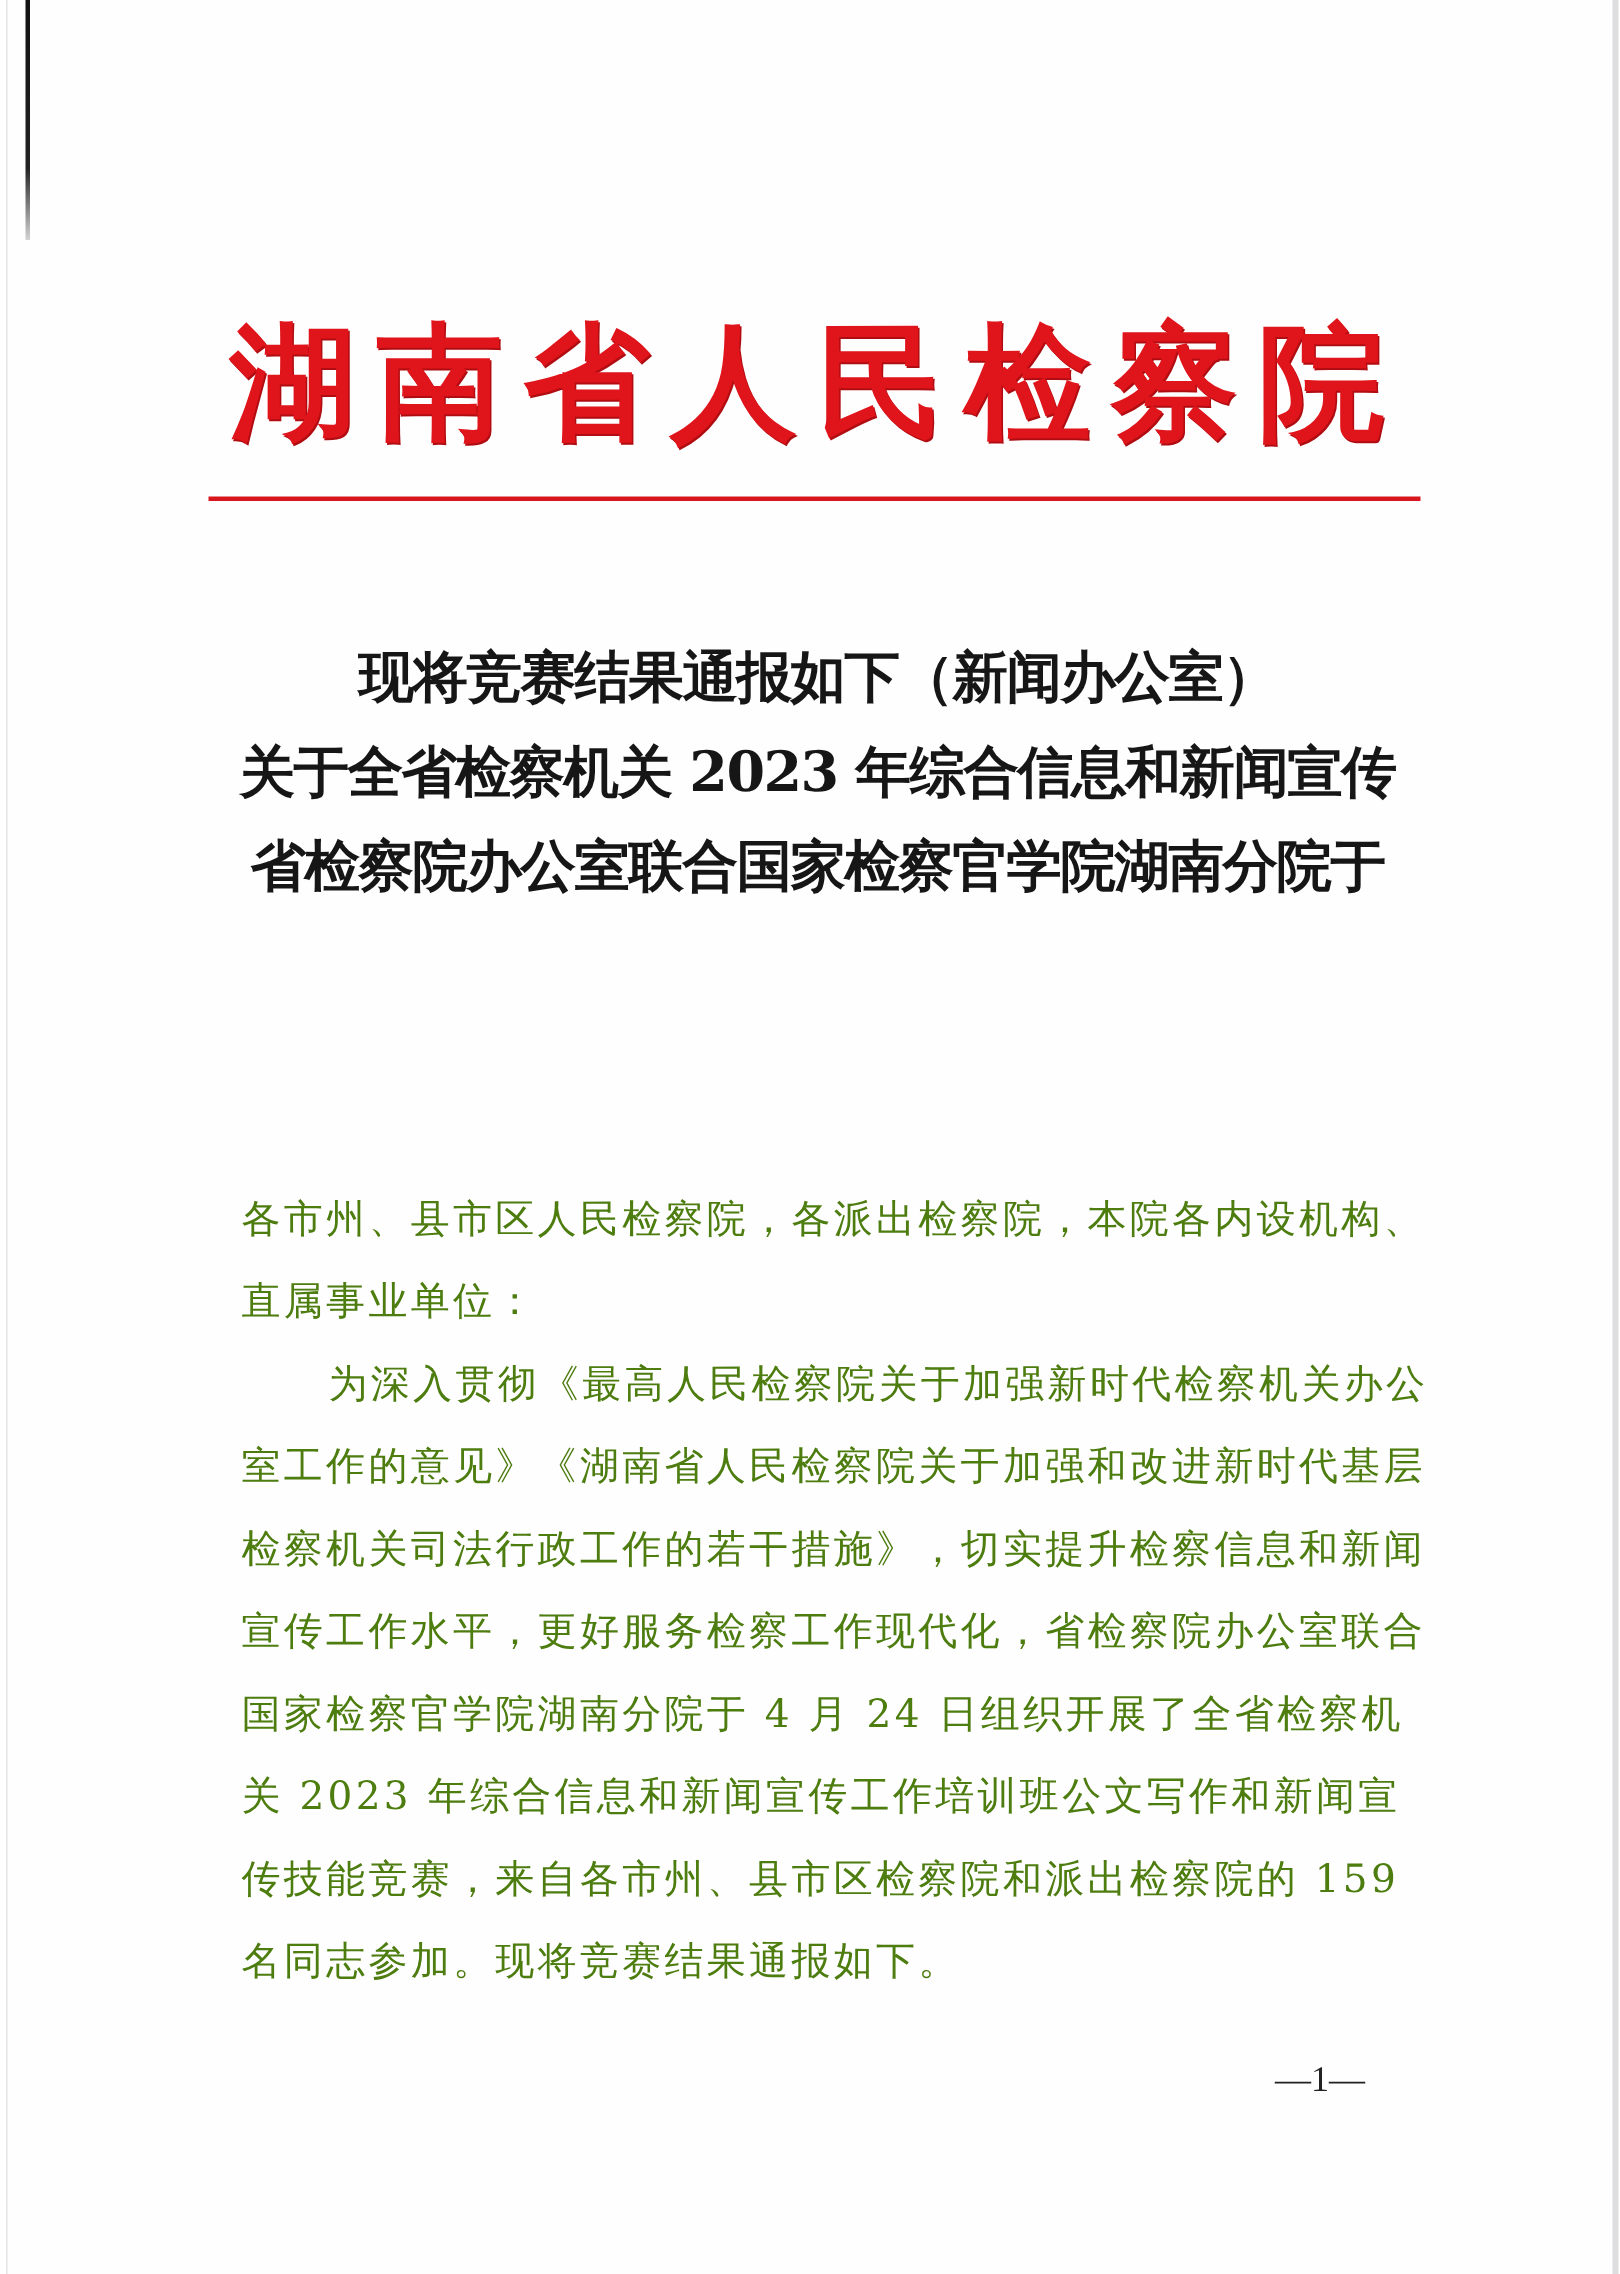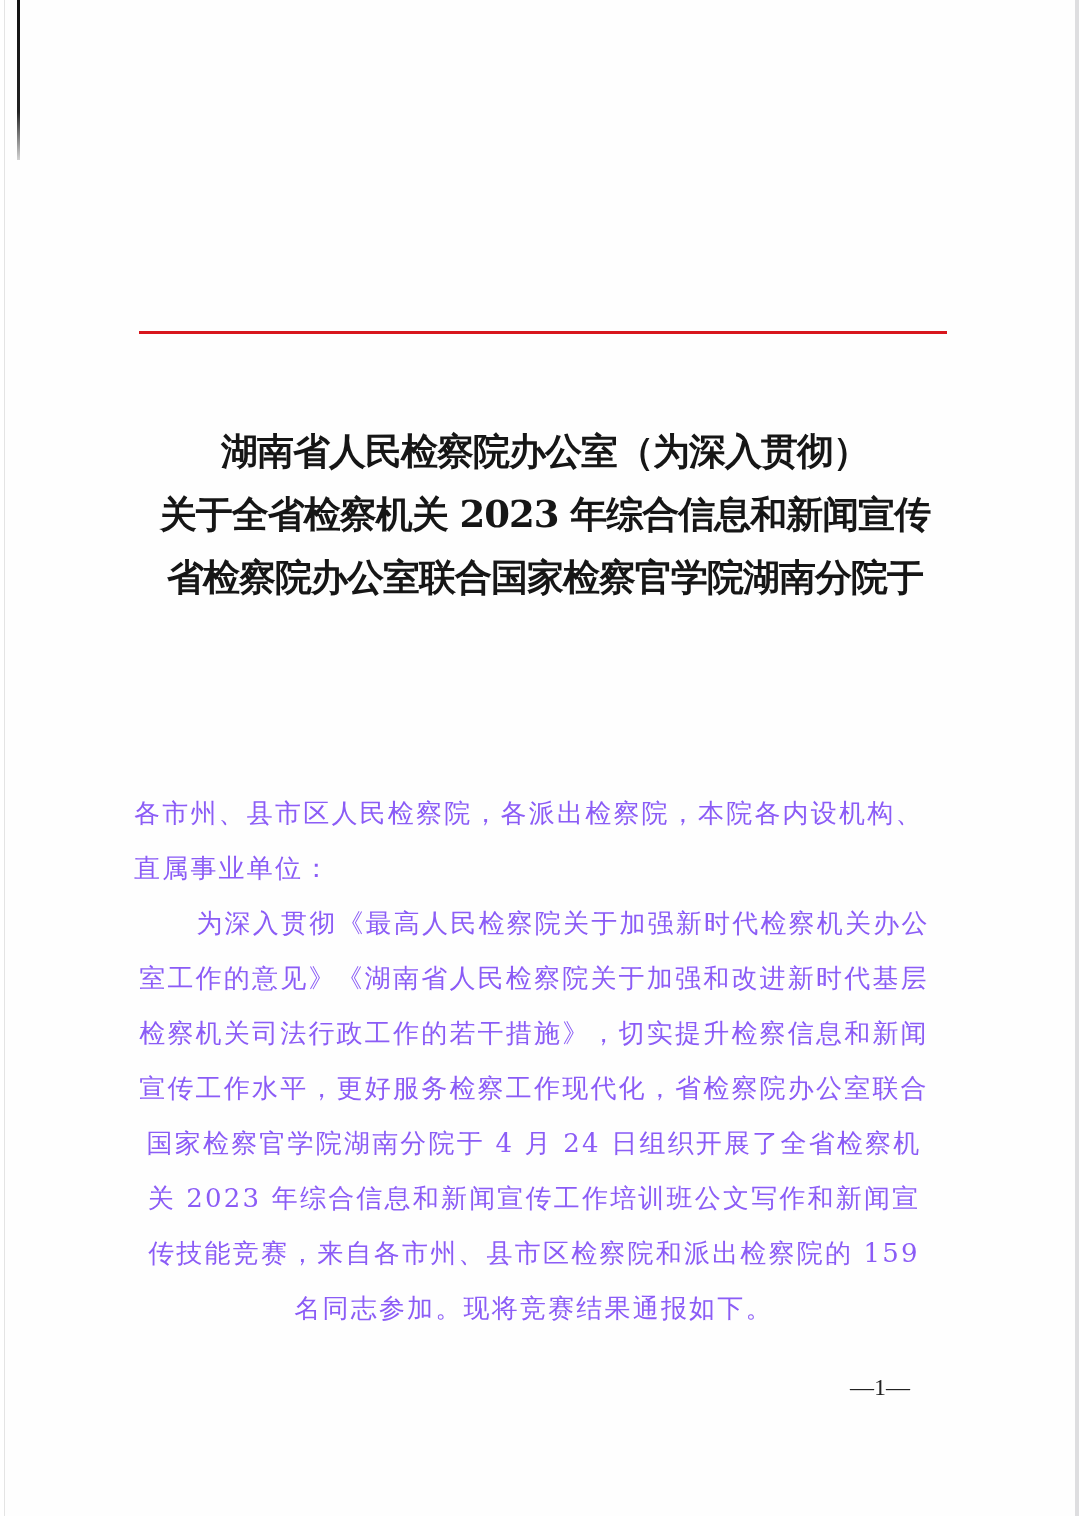--- a/index.html
+++ b/index.html
@@ -71,55 +71,55 @@
       display: block;
       white-space: nowrap;
       letter-spacing: -1px;
     }
     .title-line.notice {
       letter-spacing: 40px;
       padding-left: 40px;
     }
     .body-text {
       position: absolute;
-      left: 129px;
+      left: 156px;
       width: 800px;
       font-family: "DejaVu Serif", "Liberation Serif", serif;
       font-size: 26px;
       line-height: 55px;
-      color: #8b5cf6;
+      color: #4d7c0f;
       letter-spacing: 2.2px;
     }
     .salutation {
       top: 786px;
     }
     .paragraph {
       top: 896px;
       text-indent: 58px;
-      text-align: center;
     }
     .page-number {
       position: absolute;
       left: 845px;
       top: 1374px;
       font-family: "Liberation Serif", serif;
       font-size: 24px;
       color: #222;
     }
   </style>
 </head>
 <body>
 
 <div class="page">
   <div class="binding-line"></div>
 
+  <div class="masthead">湖南省人民检察院</div>
   <div class="red-rule"></div>
 
   <div class="title-block">
-    <span class="title-line">湖南省人民检察院办公室（为深入贯彻）</span>
+    <span class="title-line">现将竞赛结果通报如下（新闻办公室）</span>
     <span class="title-line">关于全省检察机关 2023 年综合信息和新闻宣传</span>
     <span class="title-line">省检察院办公室联合国家检察官学院湖南分院于</span>
   </div>
 
   <div class="body-text salutation">各市州、县市区人民检察院，各派出检察院，本院各内设机构、直属事业单位：</div>
   <div class="body-text paragraph">为深入贯彻《最高人民检察院关于加强新时代检察机关办公室工作的意见》《湖南省人民检察院关于加强和改进新时代基层检察机关司法行政工作的若干措施》，切实提升检察信息和新闻宣传工作水平，更好服务检察工作现代化，省检察院办公室联合国家检察官学院湖南分院于 4 月 24 日组织开展了全省检察机关 2023 年综合信息和新闻宣传工作培训班公文写作和新闻宣传技能竞赛，来自各市州、县市区检察院和派出检察院的 159 名同志参加。现将竞赛结果通报如下。</div>
 
   <div class="page-number">—1—</div>
 </div>
 

